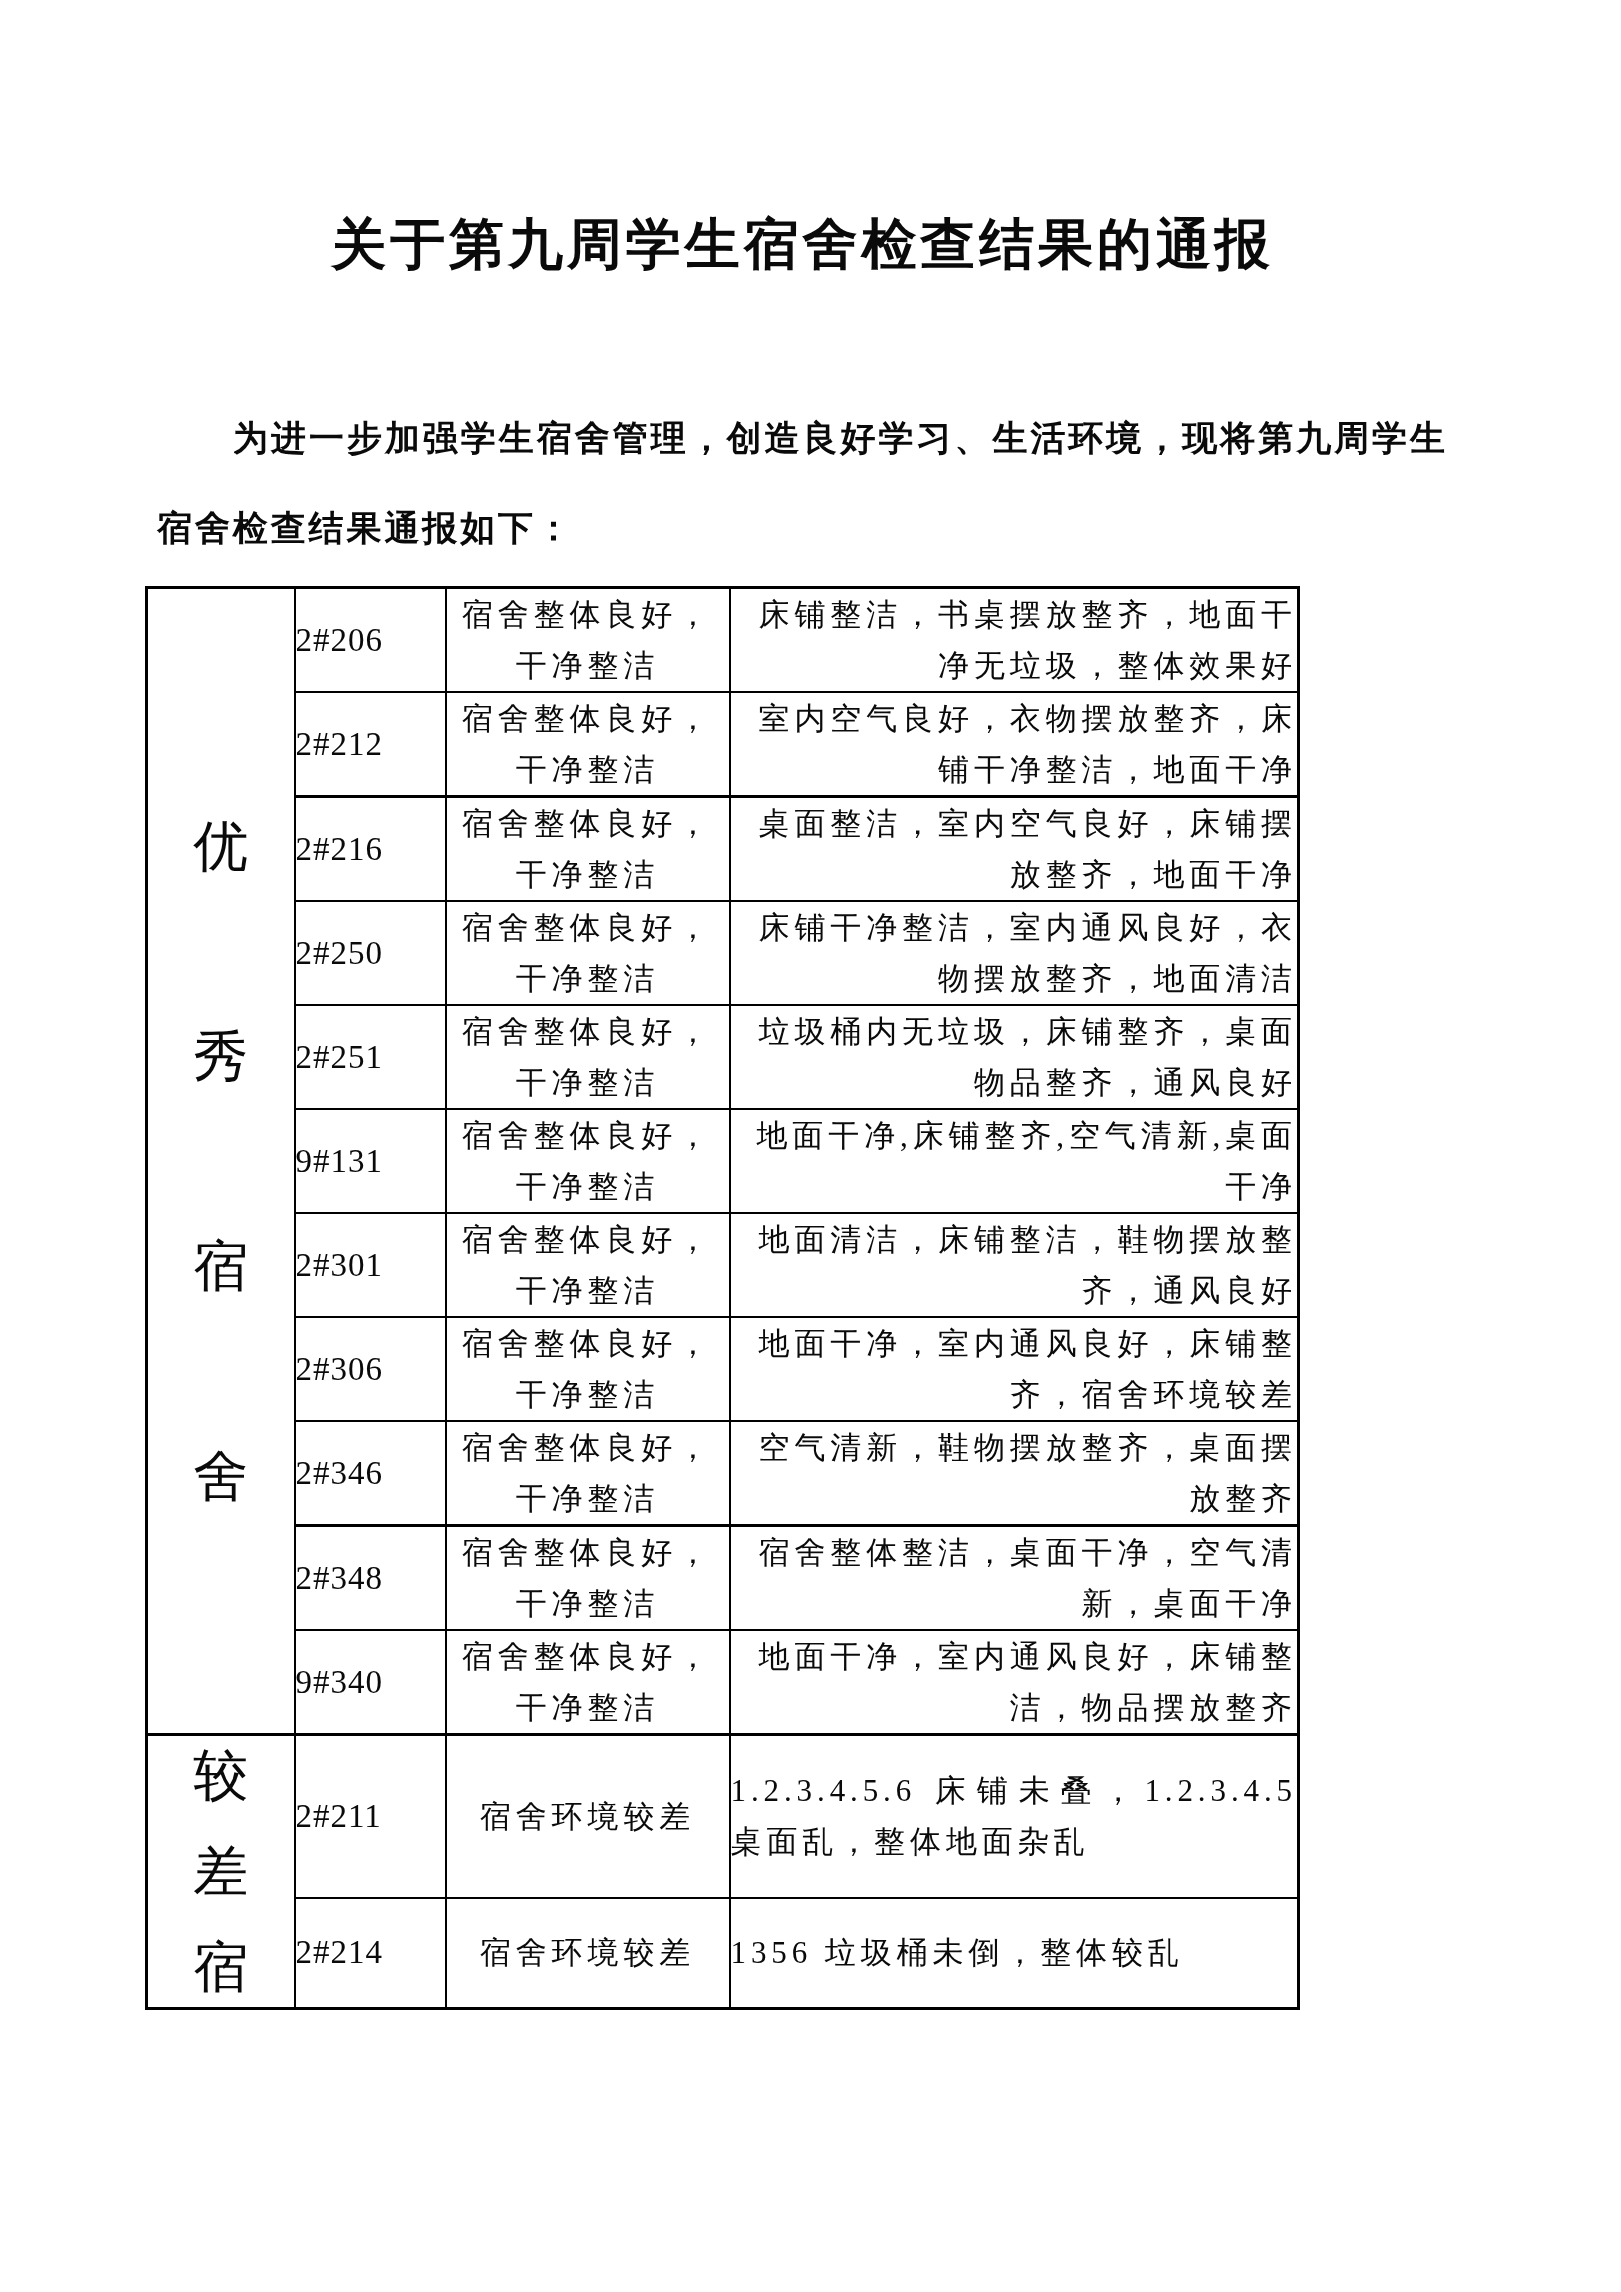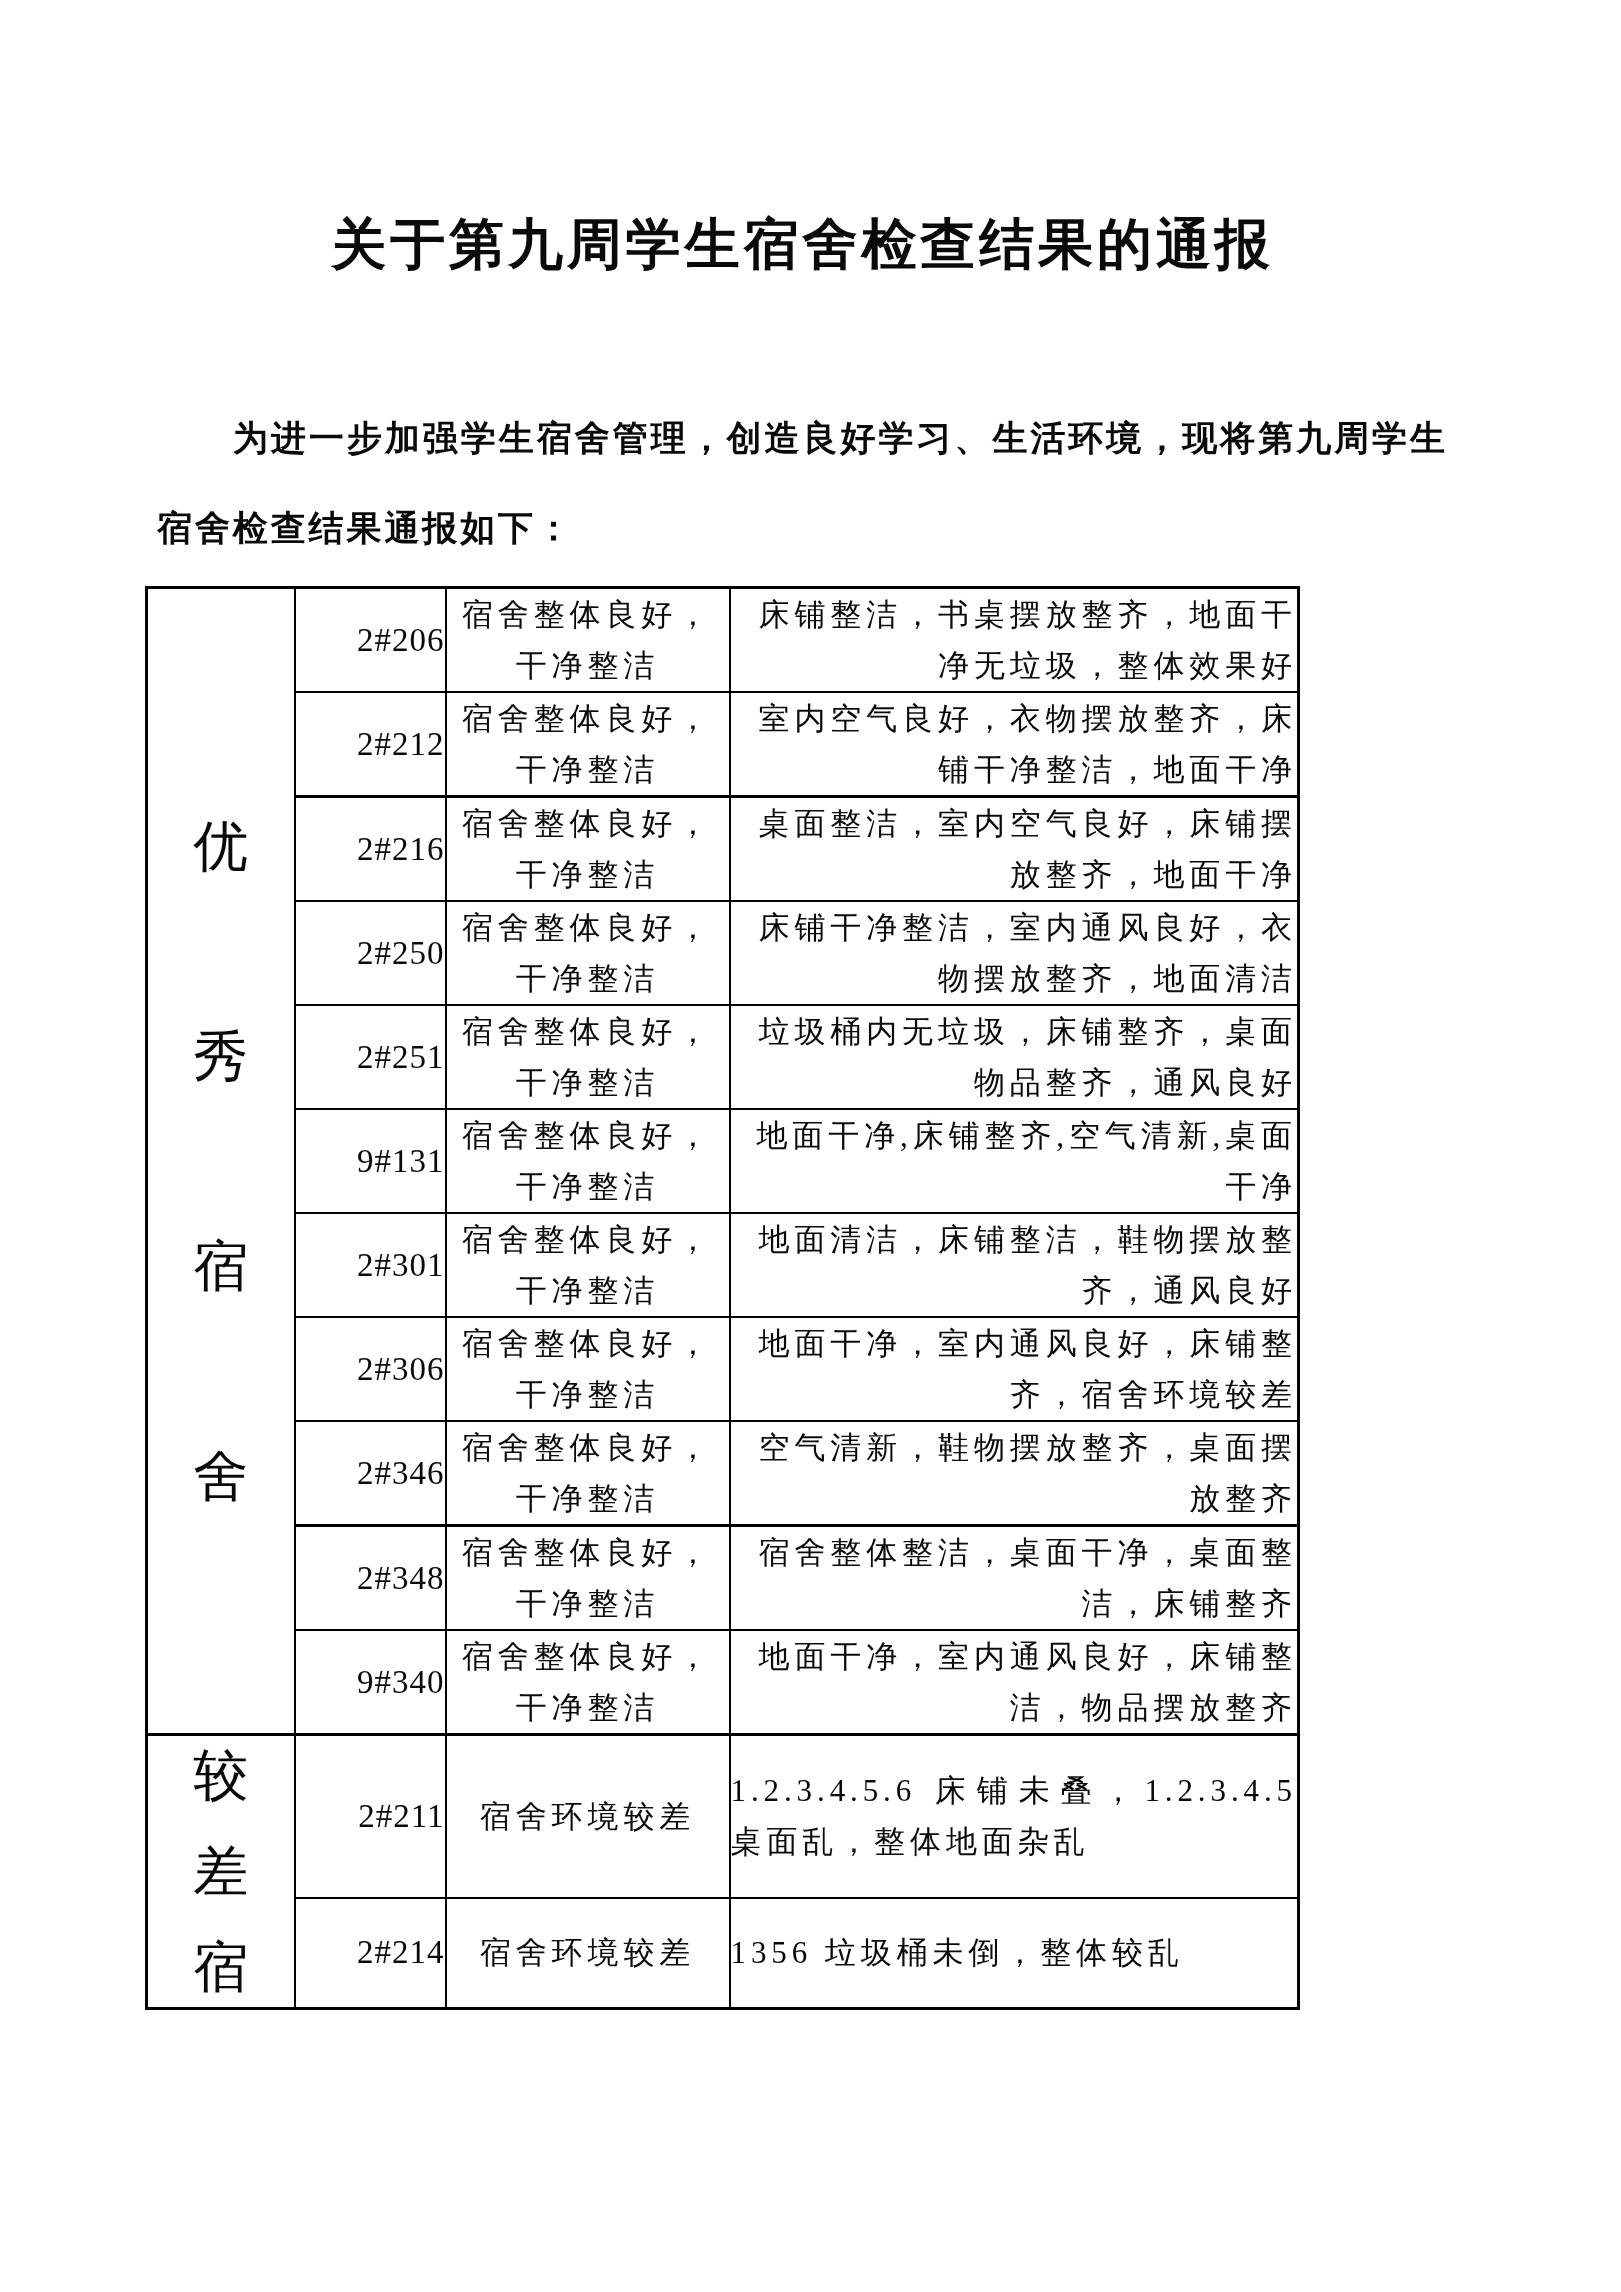--- a/index.html
+++ b/index.html
@@ -62,21 +62,21 @@
     display: flex;
     flex-direction: column;
     align-items: center;
     justify-content: center;
     font-size: 55px;
     line-height: 57px;
   }
   .section-stack.excellent { gap: 153px; }
   .section-stack.poor { gap: 39px; }
   td.room-cell {
-    text-align: right;
+    text-align: left;
     font-size: 33px;
     letter-spacing: 1px;
   }
   td.comment-cell {
     text-align: center;
     font-size: 31px;
     letter-spacing: 4.9px;
     line-height: 51px;
     padding: 0 3.9px;
   }
@@ -163,21 +163,21 @@
         <td class="detail-cell">地面干净，室内通风良好，床铺整齐，宿舍环境较差</td>
       </tr>
       <tr class="row thick-bottom">
         <td class="room-cell">2#346</td>
         <td class="comment-cell">宿舍整体良好，干净整洁</td>
         <td class="detail-cell">空气清新，鞋物摆放整齐，桌面摆放整齐</td>
       </tr>
       <tr class="row">
         <td class="room-cell">2#348</td>
         <td class="comment-cell">宿舍整体良好，干净整洁</td>
-        <td class="detail-cell">宿舍整体整洁，桌面干净，桌面整洁，床铺整齐</td>
+        <td class="detail-cell">宿舍整体整洁，桌面干净，空气清新，桌面干净</td>
       </tr>
       <tr class="row thick-bottom">
         <td class="room-cell">9#340</td>
         <td class="comment-cell">宿舍整体良好，干净整洁</td>
         <td class="detail-cell">地面干净，室内通风良好，床铺整洁，物品摆放整齐</td>
       </tr>
       <tr class="row-tall">
         <td class="section-cell" rowspan="2">
           <div class="section-stack poor">
             <span>较</span>

